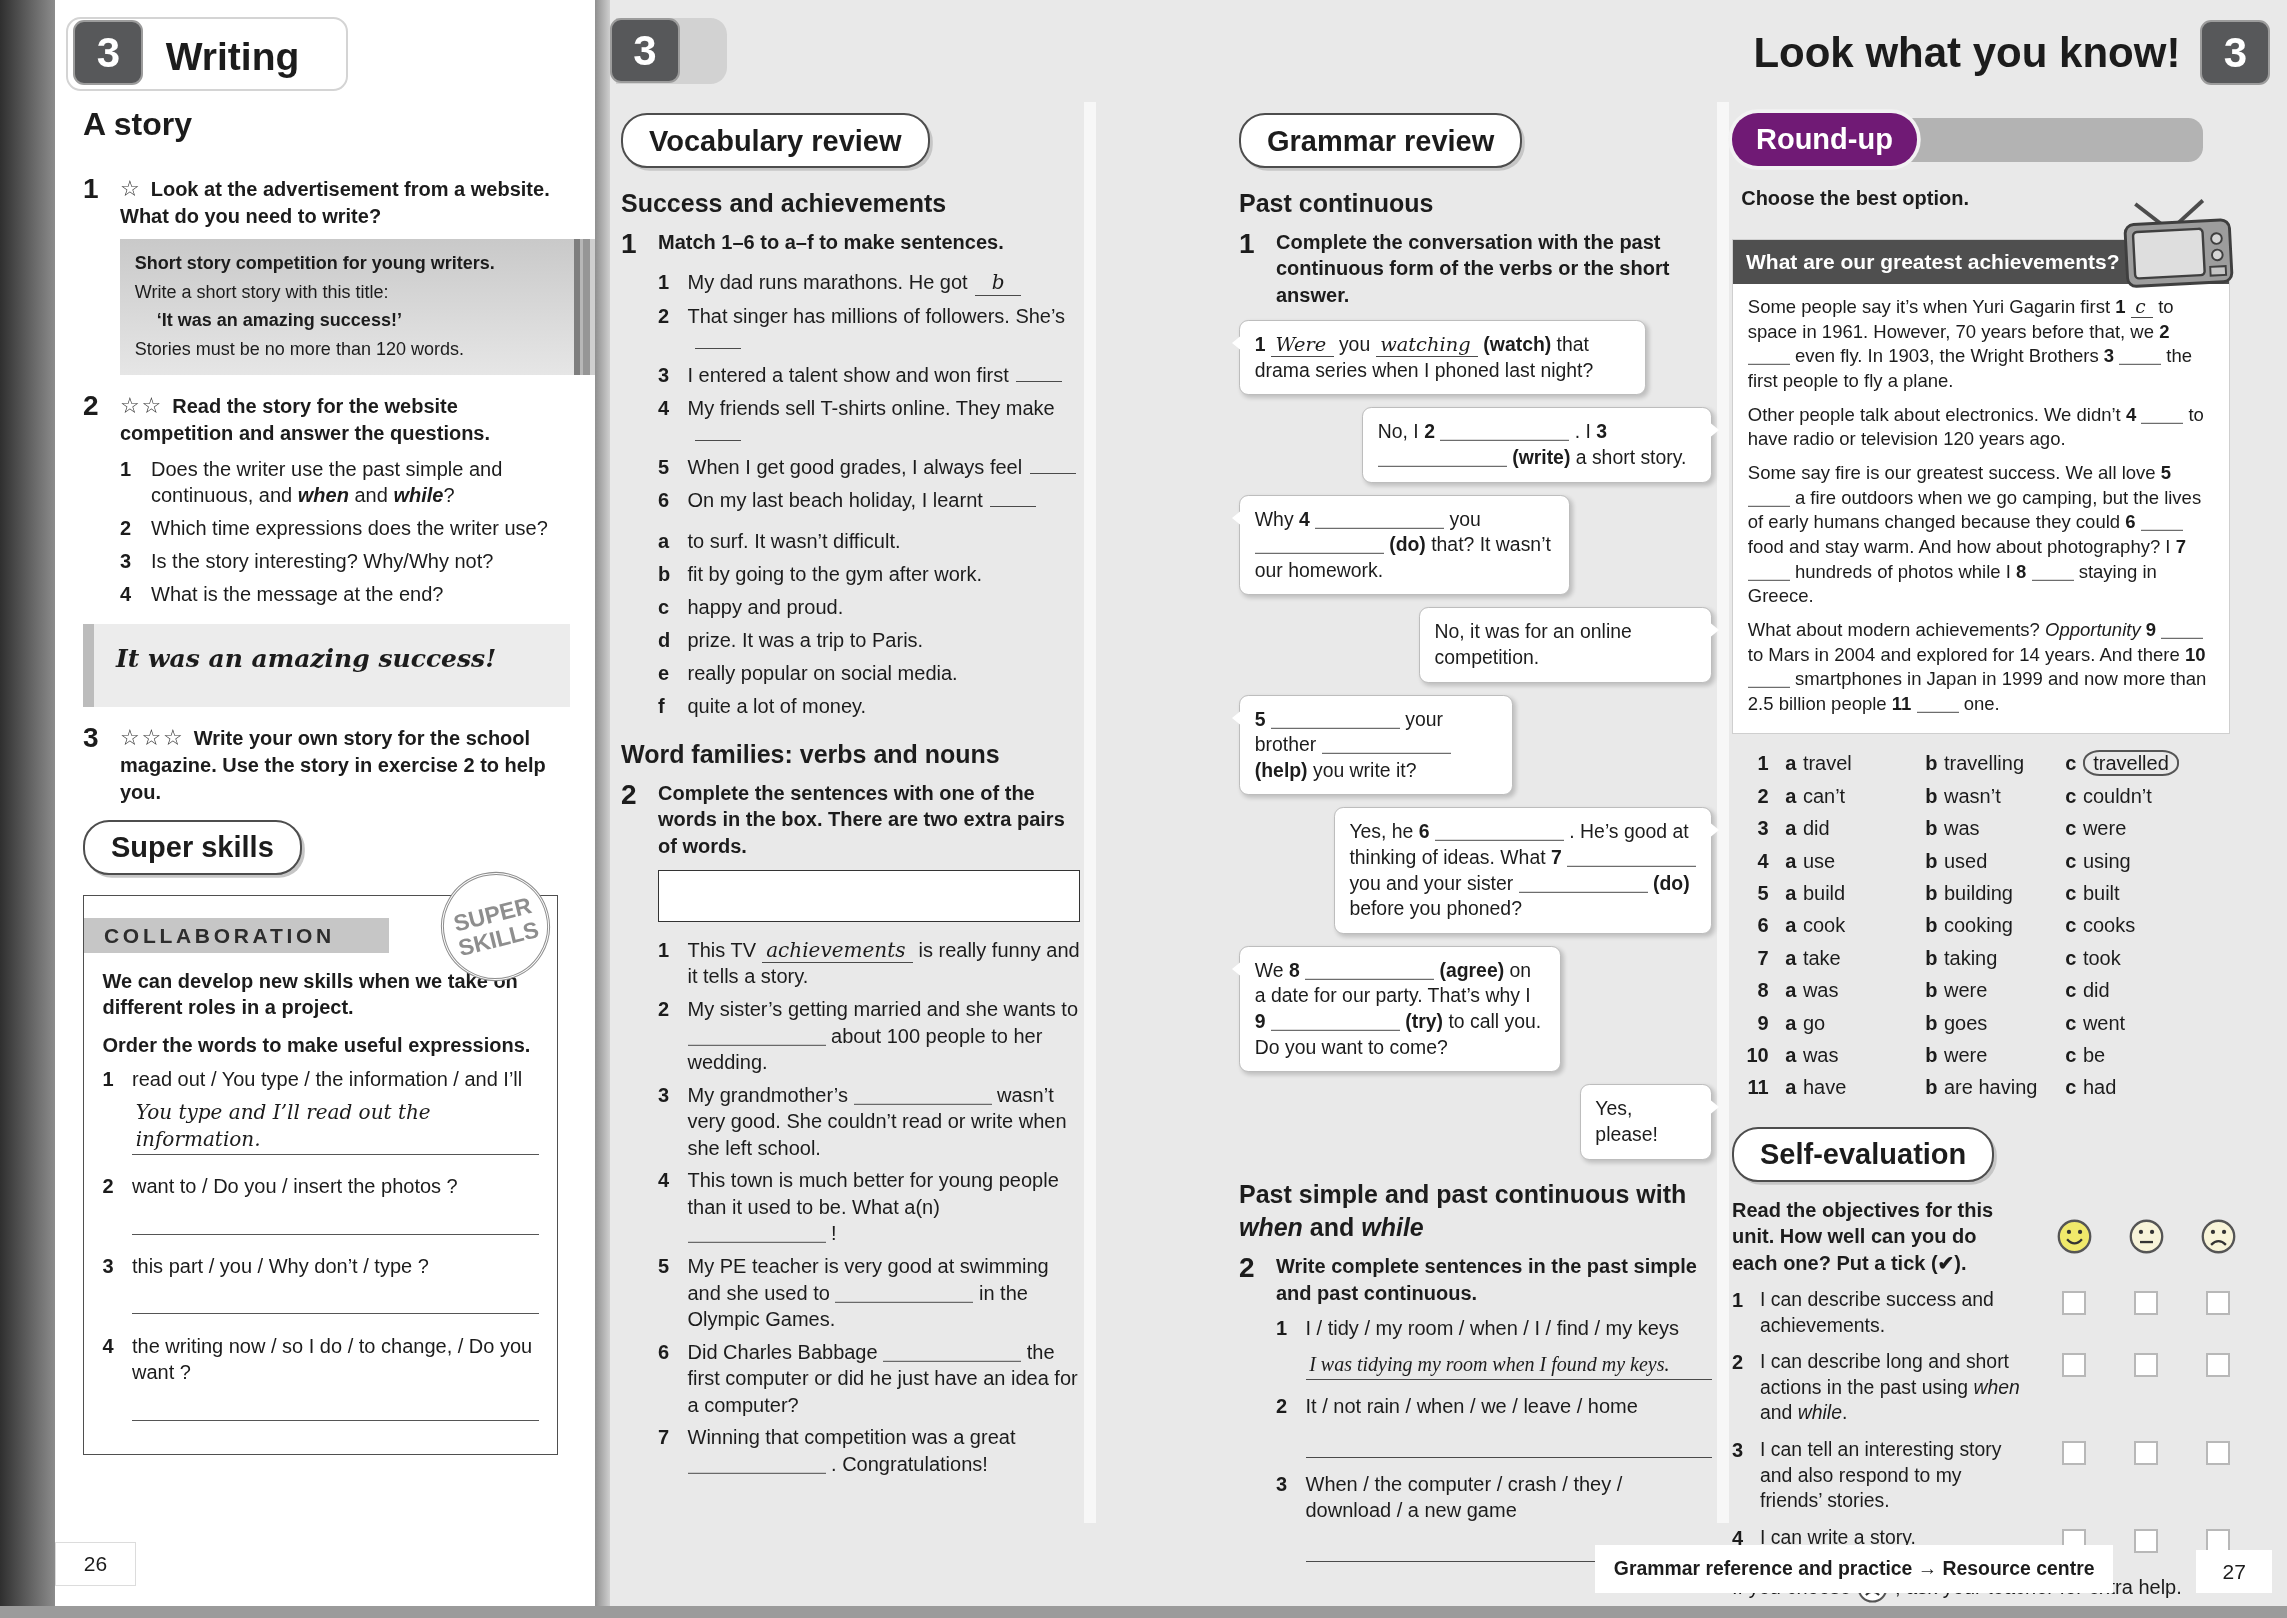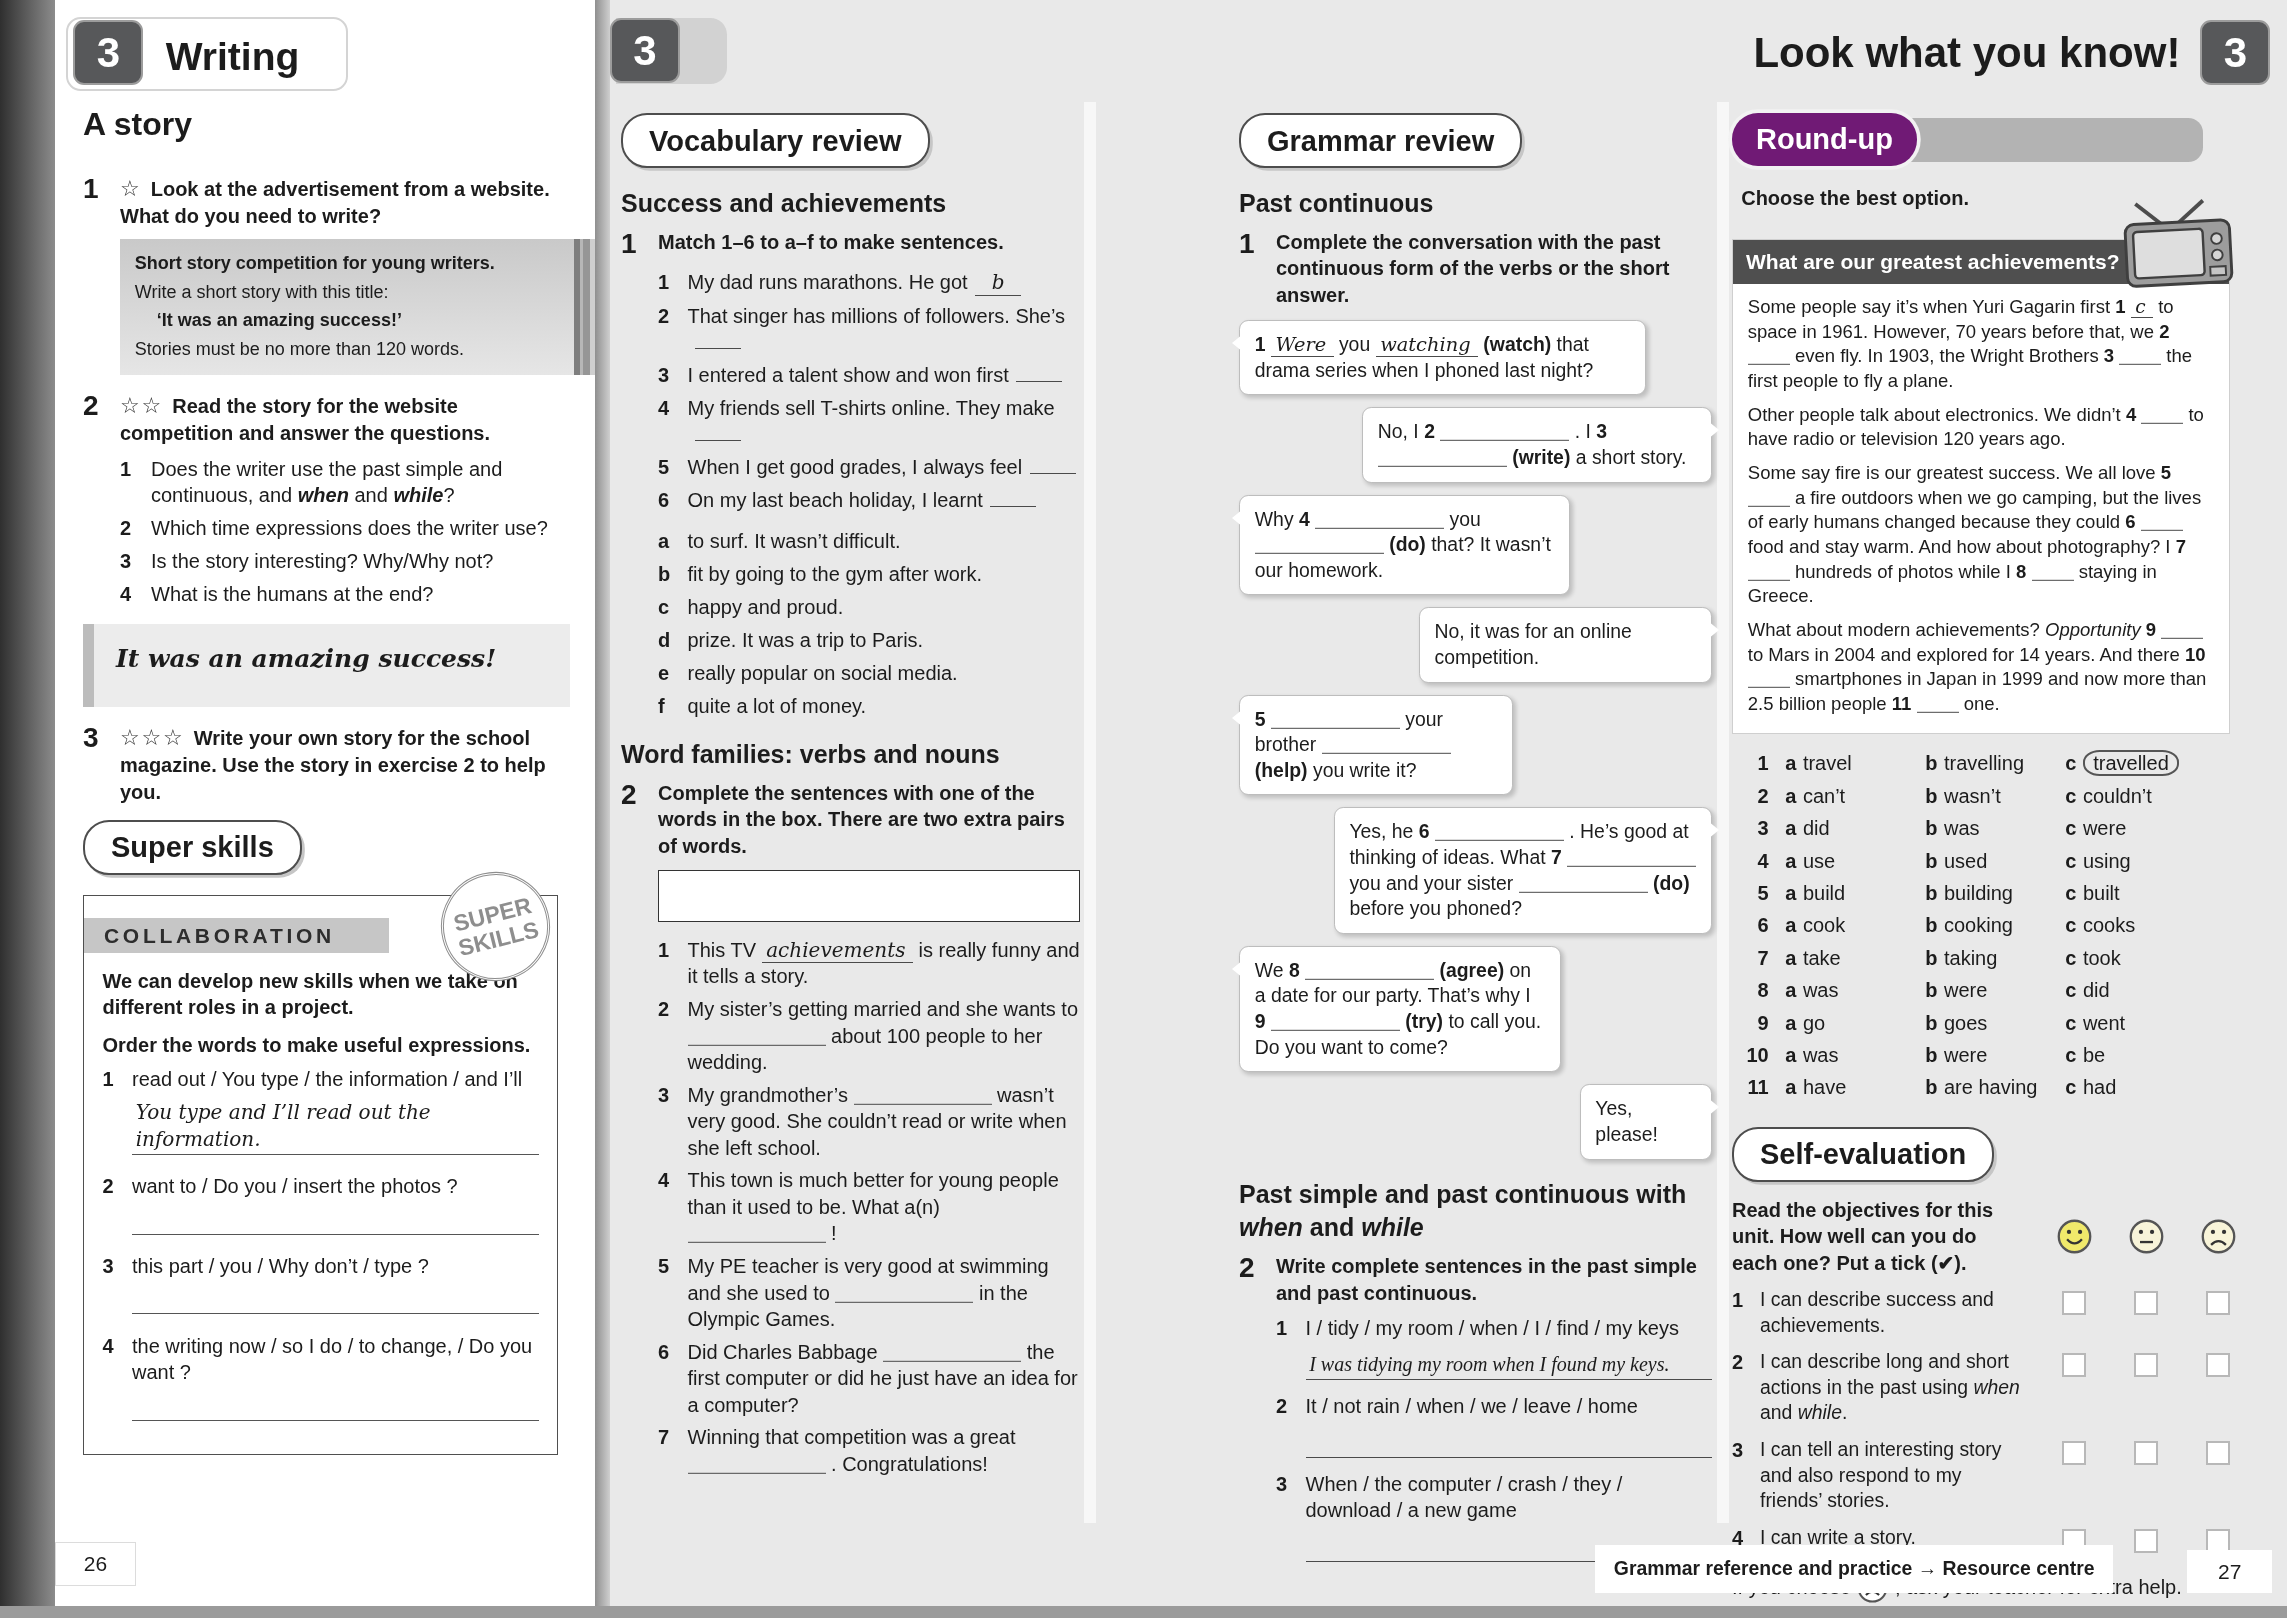--- a/index.html
+++ b/index.html
@@ -130,21 +130,21 @@
   .face { width:37px; height:37px; flex:none; }
   .cb { width:24px; height:24px; border:2.3px solid #b8b8b8; background:#fff; flex:none; }
   .obj { display:flex; align-items:flex-start; margin:11px 0; }
   .obj-num { width:28px; font-weight:bold; flex:none; }
   .obj-text { width:269px; padding-right:5.5px; font-size:19.4px; }
   .obj .tick-cols { margin-top:3.7px; }
   .se-footer { margin-top:18.5px; font-size:20px; display:flex; align-items:center; flex-wrap:wrap; }
   .face-sm { width:33px; height:33px; margin:0 5.5px; }
 
   .ref-box { position:absolute; right:174px; bottom:13px; background:#fff; padding:11px 18.5px; font-weight:bold; font-size:19.4px; }
-  .p27 { position:absolute; right:14.8px; bottom:13px; background:#fff; width:85px; height:43px;
+  .p27 { position:absolute; right:14.8px; bottom:13px; background:#fff; width:76px; height:43px;
          display:flex; align-items:center; justify-content:center; font-size:21px; }
 </style>
 </head>
 <body>
 
 <div class="edge-left"></div>
 
 <div class="page-left">
 
   <div class="unit-head">
@@ -189,21 +189,21 @@
         <div class="q-item">
         <span class="q-num">2</span>
         <span><span>Which time expressions does the writer use?</span></span>
       </div>
         <div class="q-item">
         <span class="q-num">3</span>
         <span><span>Is the story interesting? Why/Why not?</span></span>
       </div>
         <div class="q-item">
         <span class="q-num">4</span>
-        <span><span>What is the humans at the end?</span></span>
+        <span><span>What is the message at the end?</span></span>
       </div>
       </div>
 
     <div class="story">
       <div class="story-title">It was an amazing success!</div>
       <div>
 
       <p></p>
           <p></p>
           <p></p>

